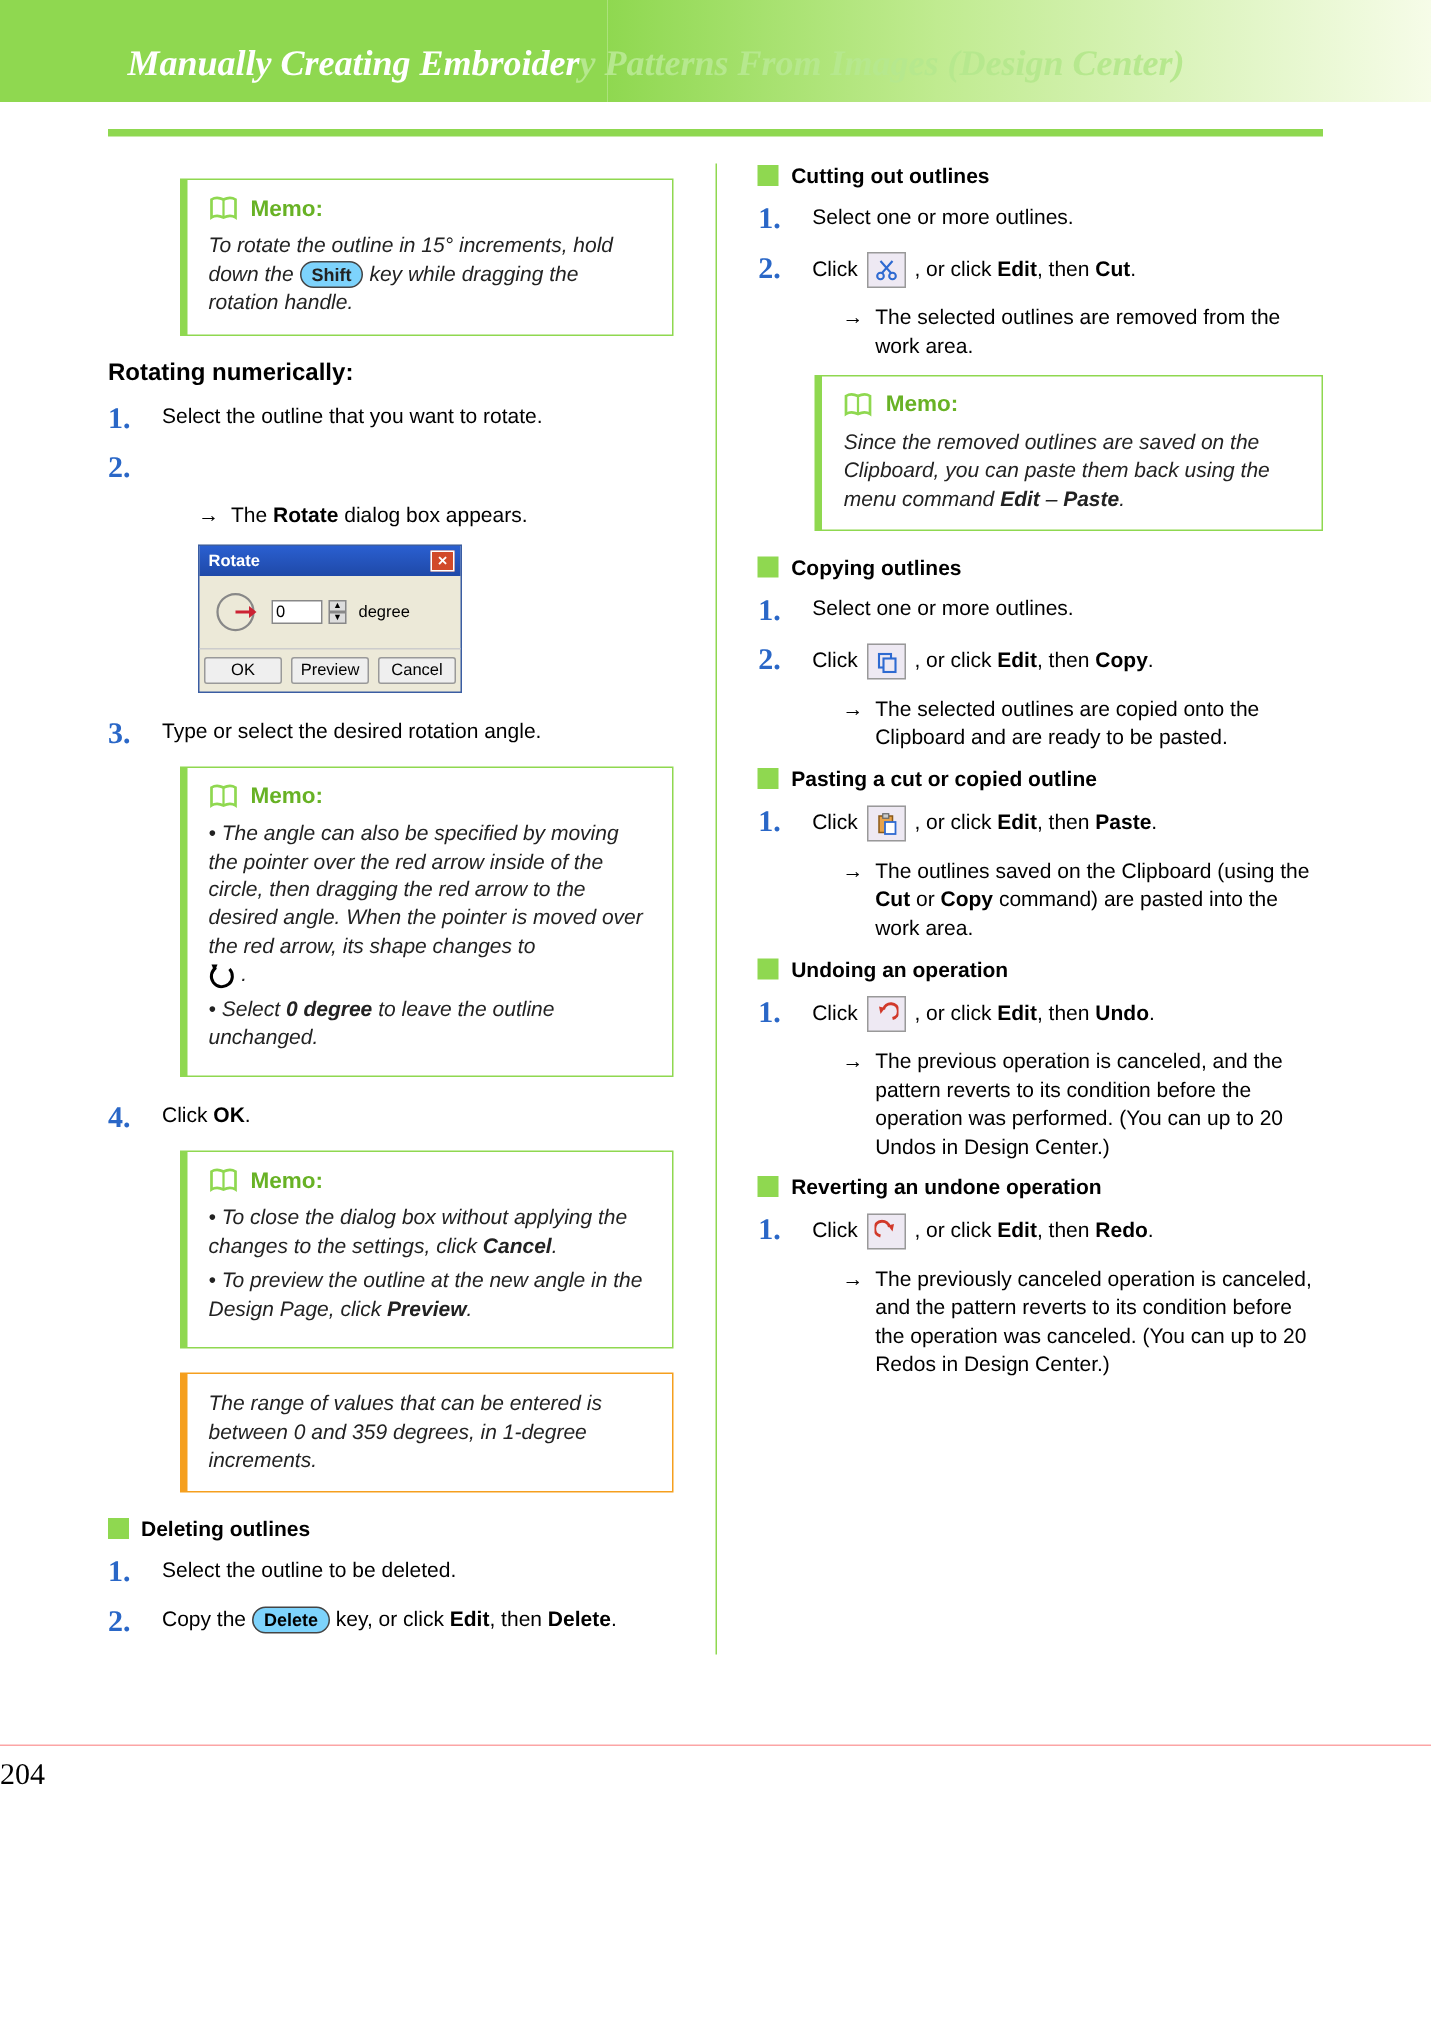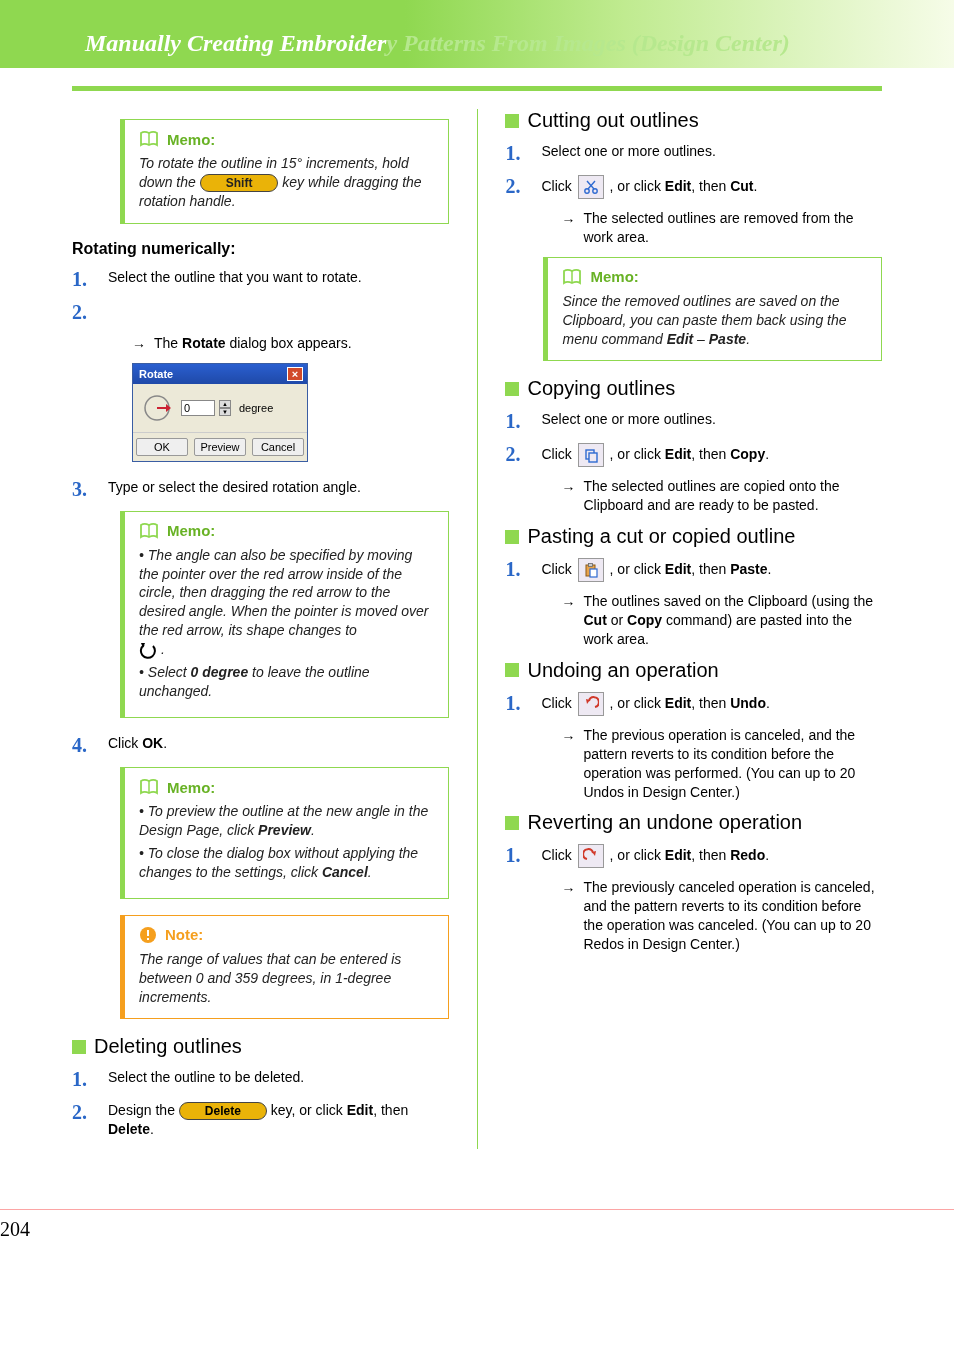--- a/index.html
+++ b/index.html
@@ -95,35 +95,35 @@
     color:#222;
     line-height:1.35;
   }
   .memo-body ul { list-style:none; padding:0; }
   .memo-body li::before{ content:"• "; }
   .memo-body li { margin-bottom:4px; }
   .key{
     display:inline-block;
     border:1px solid #444;
     border-radius:10px;
-    padding:0 25px;
+    padding:0 7px;
     font-style:normal;
     font-weight:bold;
     font-size:12px;
     line-height:16px;
-    background:#eab308;
+    background:#7dd3fc;
   }
   .h3{
     font-weight:bold;
     font-size:16px;
     margin:14px 0 10px 0;
   }
   .h2{
-    font-weight:normal;
-    font-size:20px;
+    font-weight:bold;
+    font-size:14px;
     margin:8px 0 10px 0;
     display:flex;
     align-items:center;
     gap:8px;
   }
   .h2-marker{
     width:14px; height:14px;
     background:#8fd850;
   }
   .step{
@@ -382,57 +382,47 @@
           <svg viewBox="0 0 20 18">
               <path d="M2 3c3-2 6-1 8 0 2-1 5-2 8 0v12c-3-2-6-1-8 0-2-1-5-2-8 0z" fill="none" stroke="#8fd850" stroke-width="1.8"></path>
               <path d="M10 3v12" stroke="#8fd850" stroke-width="1.5"></path>
             </svg>
         </span>
         <span class="memo-title">Memo:</span>
       </div>
       <div class="memo-body">
         <ul>
           <li>
+            <span>To close the dialog box without applying the changes to the settings, click </span><span class="bold" style="font-style:italic">Cancel</span><span>.</span>
+          </li>
+          <li>
             <span>To preview the outline at the new angle in the Design Page, click </span><span class="bold" style="font-style:italic">Preview</span><span>.</span>
           </li>
-          <li>
-            <span>To close the dialog box without applying the changes to the settings, click </span><span class="bold" style="font-style:italic">Cancel</span><span>.</span>
-          </li>
         </ul>
       </div>
     </div>
 
     <div class="note-box">
-      <div class="note-header">
-        <span class="note-ico">
-          <svg viewBox="0 0 18 18">
-              <circle cx="9" cy="9" r="8" fill="#f59f1e"></circle>
-              <rect x="8" y="4" width="2" height="6" fill="#fff"></rect>
-              <rect x="8" y="12" width="2" height="2" fill="#fff"></rect>
-            </svg>
-        </span>
-        <span class="note-title">Note:</span>
-      </div>
       <div class="memo-body">The range of values that can be entered is between 0 and 359 degrees, in 1-degree increments.</div>
     </div>
 
     <div class="h2">
       <span class="h2-marker"></span>
       <span>Deleting outlines</span>
     </div>
 
     <div class="step">
       <span class="num c1">1.</span>
       <span class="txt">Select the outline to be deleted.</span>
     </div>
 
     <div class="step">
       <span class="num c1">2.</span>
       <span class="txt">
-        <span>Design the </span><span class="key">Delete</span><span> key, or click </span><span class="bold">Edit</span><span>, then </span><span class="bold">Delete</span><span>.</span>
+        <span>Copy the </span><span class="key">Delete</span><span> key, or click </span><span class="bold">Edit</span><span>, then </span><span class="bold">Delete</span><span>.</span>
       </span>
     </div>
 
   </div>
 
   <div class="col-divider"></div>
 
   <div class="col">
 
     <div class="h2" style="margin-top:0">

